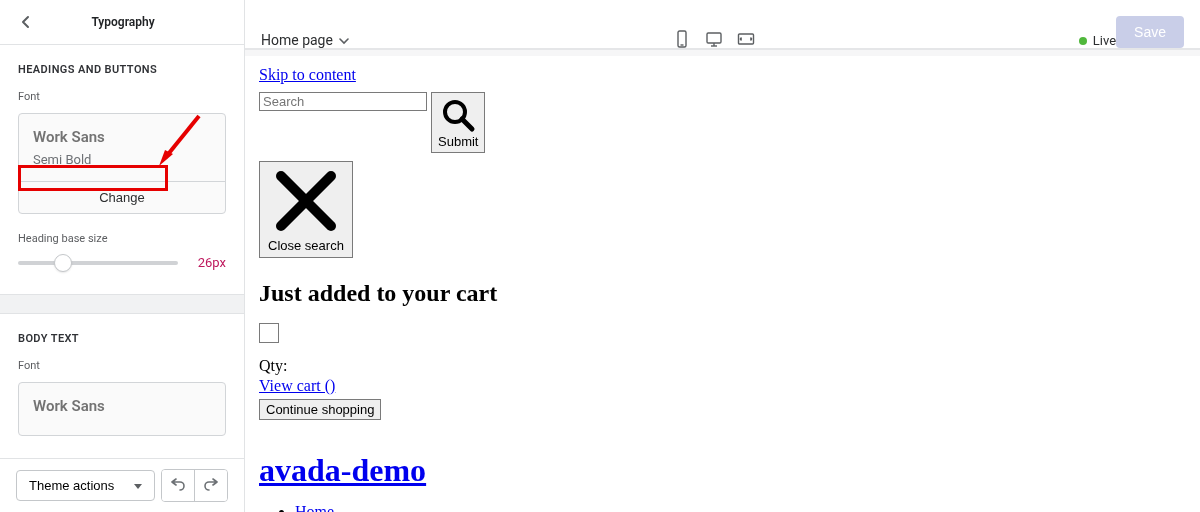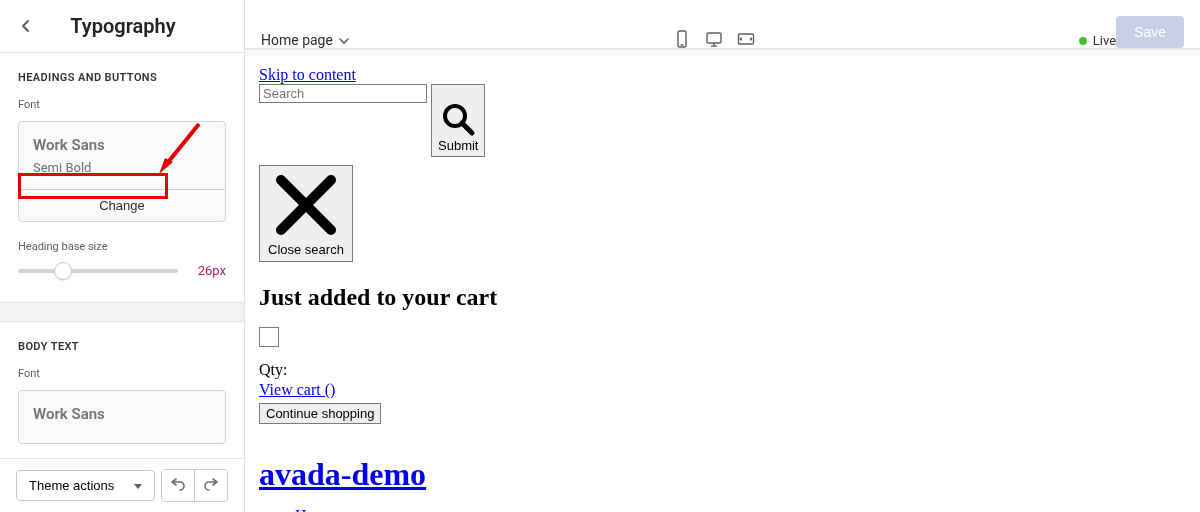--- a/index.html
+++ b/index.html
@@ -4,21 +4,21 @@
 <style>
 * { box-sizing: border-box; margin: 0; padding: 0; }
 body { font-family: -apple-system, BlinkMacSystemFont, "Segoe UI", Roboto, sans-serif; font-size: 14px; color: #212326; background: #f6f6f7; overflow: hidden; }
 
 .app { display: flex; height: 512px; width: 1200px; }
 
 
 .sidebar { width: 245px; background: #fff; border-right: 1px solid #e1e3e5; display: flex; flex-direction: column; position: relative; }
 .sidebar-header { display: flex; align-items: center; padding: 14px 18px; border-bottom: 1px solid #e1e3e5; }
 .back-chevron { width: 16px; height: 16px; margin-right: 14px; cursor: pointer; }
-.sidebar-title { font-weight: 600; font-size: 20px; flex: 1; text-align: center; margin-right: 28px; }
+.sidebar-title { font-weight: 600; font-size: 12px; flex: 1; text-align: center; margin-right: 28px; }
 
 .sidebar-scroll { flex: 1; overflow-y: auto; padding: 18px 18px 0 18px; position: relative; }
 .section-label { font-size: 11px; font-weight: 600; letter-spacing: 0.4px; color: #303236; text-transform: uppercase; margin-bottom: 14px; }
 .field-label { font-size: 11px; color: #5b5d60; margin-bottom: 10px; }
 
 .font-card { border: 1px solid #d2d5d8; border-radius: 4px; background: #fafafa; margin-bottom: 18px; }
 .font-card-top { padding: 14px; }
 .font-name { font-size: 15px; font-weight: 600; color: #737373; margin-bottom: 6px; }
 .font-weight { font-size: 13px; color: #6e7175; }
 .font-card-bottom { border-top: 1px solid #d2d5d8; text-align: center; }
@@ -51,24 +51,24 @@
 .viewport-icons .vicon.active::after { content: ''; position: absolute; left: -2px; right: -2px; bottom: -12px; height: 3px; background: #5c6ac4; }
 .live-indicator { display: flex; align-items: center; gap: 6px; font-size: 13px; color: #2c2e30; }
 .live-dot { width: 8px; height: 8px; border-radius: 50%; background: #50b83c; }
 .save-btn { background: #c9cee8; color: #fff; border: none; border-radius: 4px; padding: 8px 18px; font-size: 14px; cursor: pointer; }
 
 .preview-wrap { flex: 1; background: #f6f6f7; padding: 0 0 0 0; overflow: hidden; position: relative; }
 .preview-scroller { position: absolute; inset: 0; overflow: auto; }
 .preview { background: #fff; margin: 6px 0 0 0; min-height: 100%; padding: 10px 14px 20px; font-family: "Times New Roman", serif; font-size: 16px; color: #000; }
 .preview a { color: #0000ee; text-decoration: underline; }
 
-.skip-link { display: inline-block; margin-bottom: 0; }
+.skip-link { display: inline-block; margin-bottom: 8px; }
 .search-row { display: flex; align-items: flex-start; gap: 4px; margin-bottom: 8px; }
 .search-input { border: 1px solid #7a7a7a; padding: 1px 3px; font-size: 13px; width: 168px; font-family: Arial, sans-serif; }
-.submit-btn { border: 1px solid #7a7a7a; background: #efefef; font-family: Arial, sans-serif; font-size: 13px; text-align: center; padding: 14px 6px 3px; }
+.submit-btn { border: 1px solid #7a7a7a; background: #efefef; font-family: Arial, sans-serif; font-size: 13px; text-align: center; padding: 2px 6px 3px; }
 .submit-btn svg { display: block; margin: 2px auto 1px; }
 .close-search-btn { border: 1px solid #7a7a7a; background: #efefef; font-family: Arial, sans-serif; font-size: 13px; text-align: center; padding: 4px 8px 4px; margin-bottom: 14px; display: inline-block; }
 .close-search-btn svg { display: block; margin: 0 auto 2px; }
 
 .cart-heading { font-size: 24px; font-weight: bold; margin: 8px 0 16px; }
 .cart-box { width: 20px; height: 20px; border: 1px solid #7a7a7a; margin-bottom: 14px; }
 .qty-label { margin-bottom: 2px; }
 .view-cart { display: inline-block; margin-bottom: 4px; }
 .continue-btn { border: 1px solid #7a7a7a; background: #efefef; font-family: Arial, sans-serif; font-size: 13px; padding: 2px 6px; margin-bottom: 22px; display: inline-block; }
 

